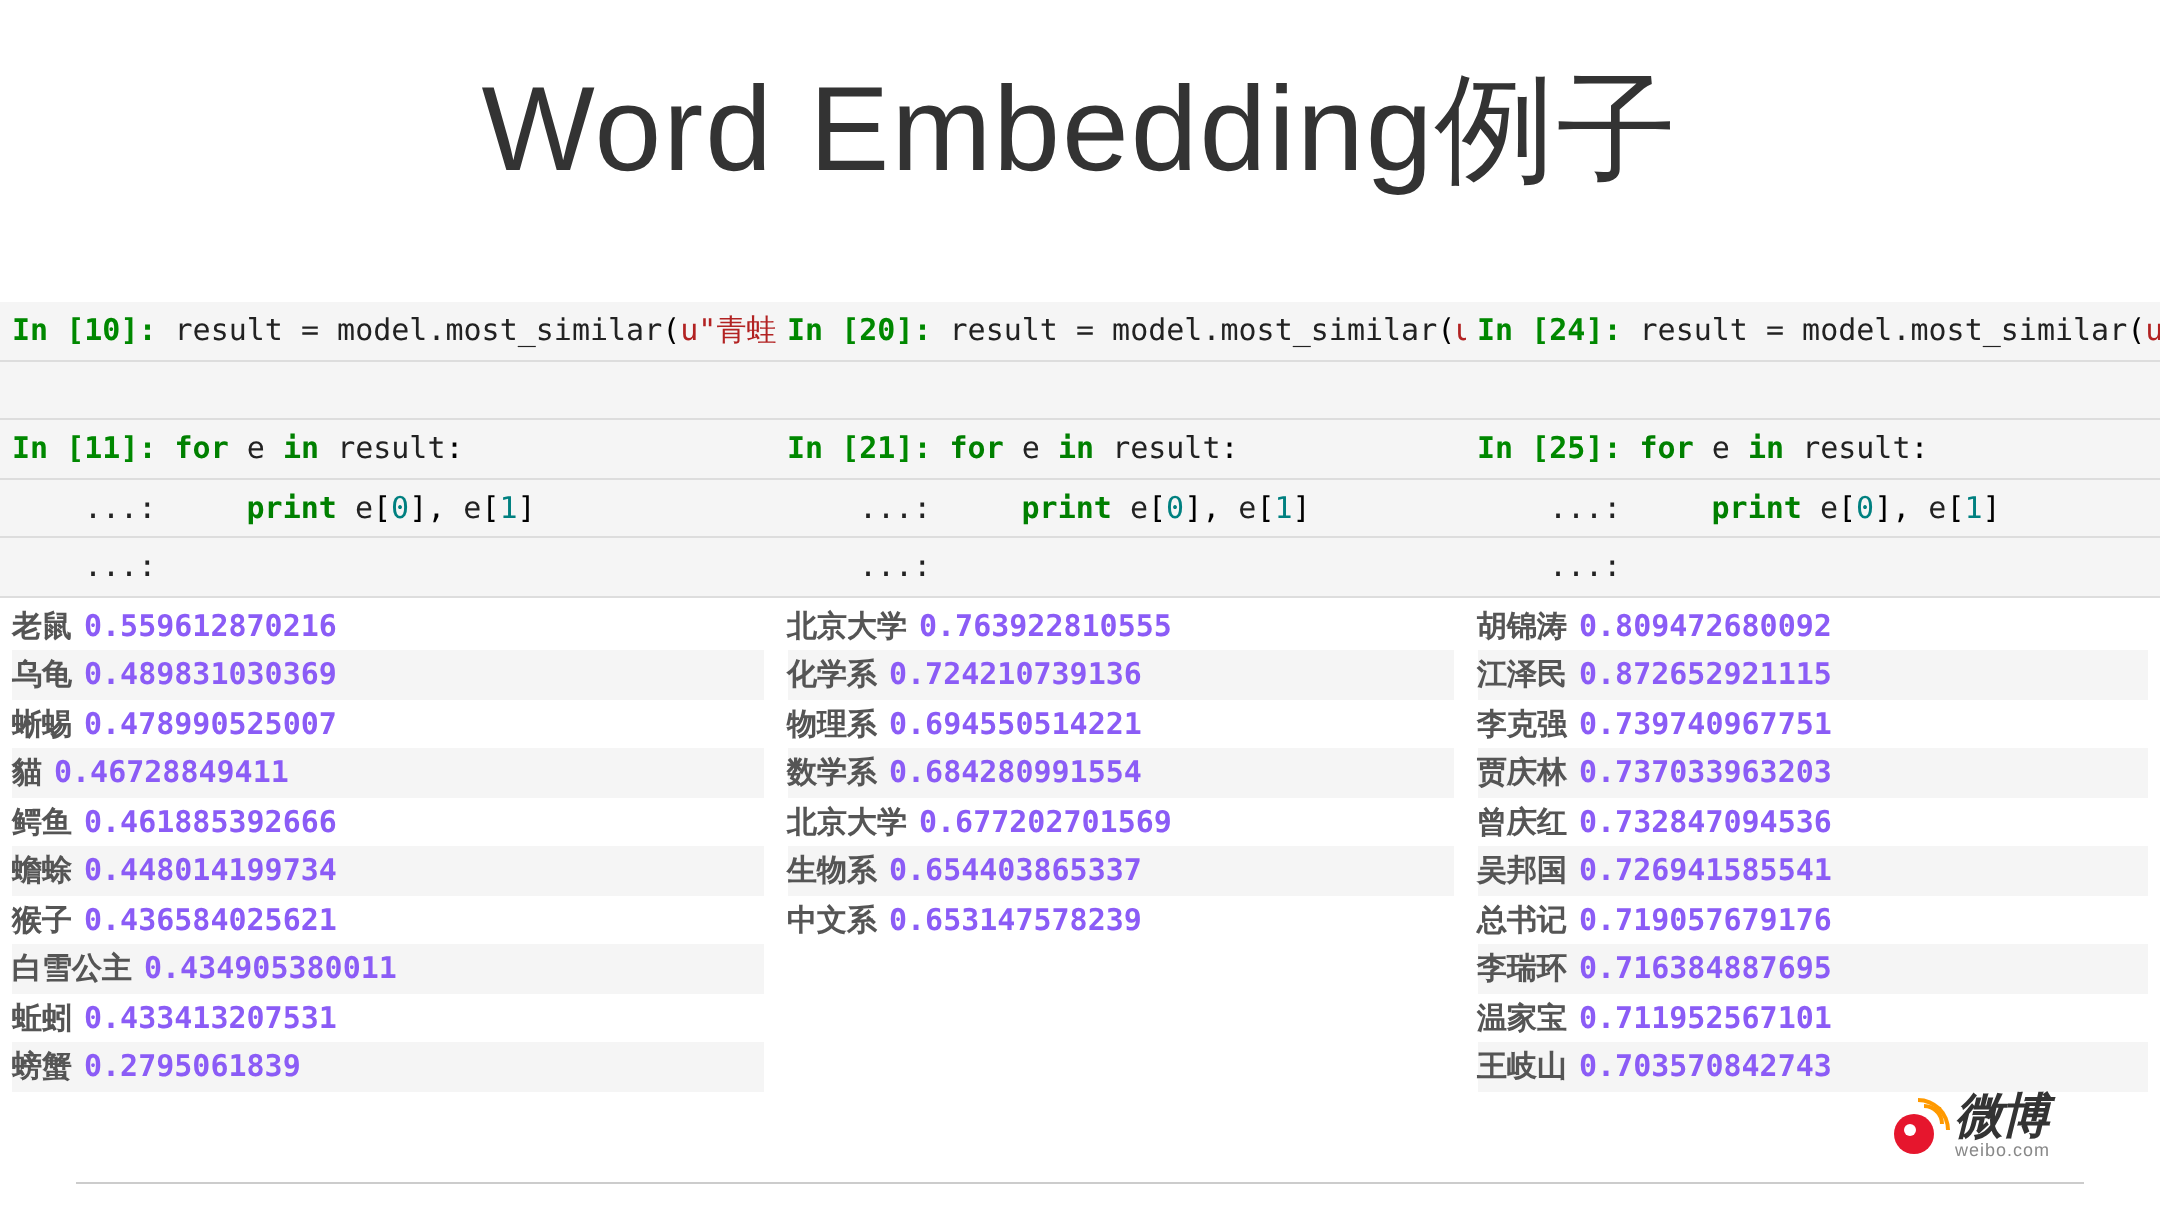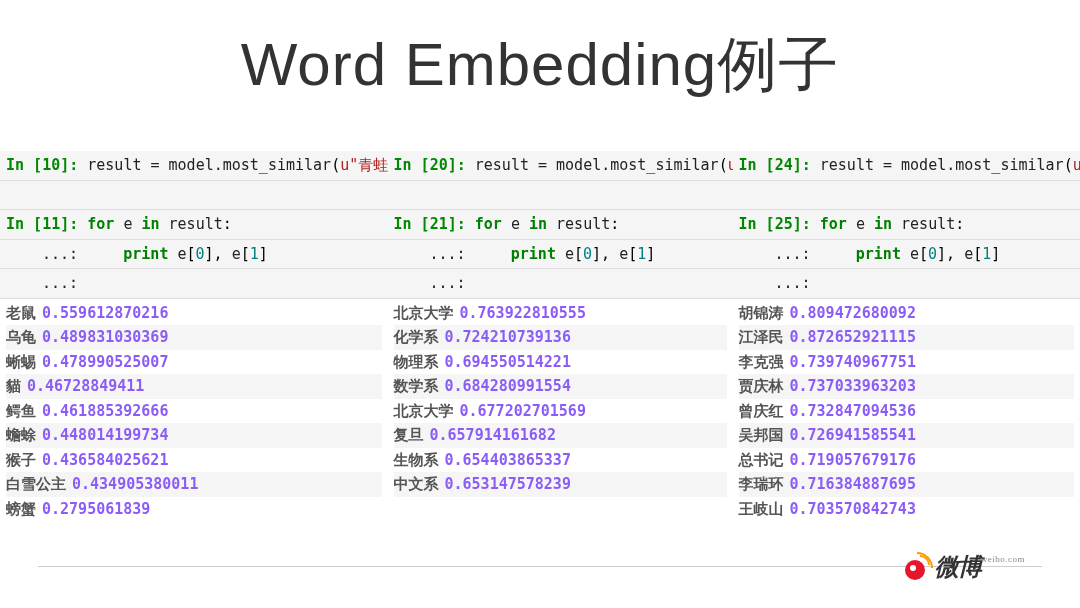--- a/index.html
+++ b/index.html
@@ -157,23 +157,22 @@
       right: 3px;
     }
     .logo-rays::after {
       width: 14px;
       height: 14px;
       top: 0;
       right: 0;
     }
     .logo-text {
       display: flex;
-      flex-direction: row;
+      flex-direction: column;
       line-height: 1;
-      font-family: Liberation Serif, serif;
     }
     .logo-cn {
       font-size: 24px;
       font-weight: bold;
       color: #333;
       font-style: italic;
       letter-spacing: -1px;
     }
     .logo-en {
       font-size: 9px;
@@ -233,20 +232,24 @@
         </div>
         <div class="output-row">
           <span class="word">猴子</span>
           <span class="score">0.436584025621</span>
         </div>
         <div class="output-row">
           <span class="word">白雪公主</span>
           <span class="score">0.434905380011</span>
         </div>
         <div class="output-row">
+          <span class="word">蚯蚓</span>
+          <span class="score">0.433413207531</span>
+        </div>
+        <div class="output-row">
           <span class="word">螃蟹</span>
           <span class="score">0.2795061839</span>
         </div>
       </div>
   </div>
 
   <div class="panel panel2">
     <div class="code-block">
       <span class="in-prompt">In [<span>20</span>]:</span> <span class="var">result = model.</span><span class="method">most_similar</span>(<span class="str">u"清华大学</span>
     </div>
@@ -275,24 +278,20 @@
         </div>
         <div class="output-row">
           <span class="word">数学系</span>
           <span class="score">0.684280991554</span>
         </div>
         <div class="output-row">
           <span class="word">北京大学</span>
           <span class="score">0.677202701569</span>
         </div>
         <div class="output-row">
-          <span class="word">复旦</span>
-          <span class="score">0.657914161682</span>
-        </div>
-        <div class="output-row">
           <span class="word">生物系</span>
           <span class="score">0.654403865337</span>
         </div>
         <div class="output-row">
           <span class="word">中文系</span>
           <span class="score">0.653147578239</span>
         </div>
       </div>
   </div>
 
@@ -335,20 +334,24 @@
           <span class="word">吴邦国</span>
           <span class="score">0.726941585541</span>
         </div>
         <div class="output-row">
           <span class="word">总书记</span>
           <span class="score">0.719057679176</span>
         </div>
         <div class="output-row">
           <span class="word">李瑞环</span>
           <span class="score">0.716384887695</span>
+        </div>
+        <div class="output-row">
+          <span class="word">温家宝</span>
+          <span class="score">0.711952567101</span>
         </div>
         <div class="output-row">
           <span class="word">王岐山</span>
           <span class="score">0.703570842743</span>
         </div>
       </div>
   </div>
 
 </div>
 

